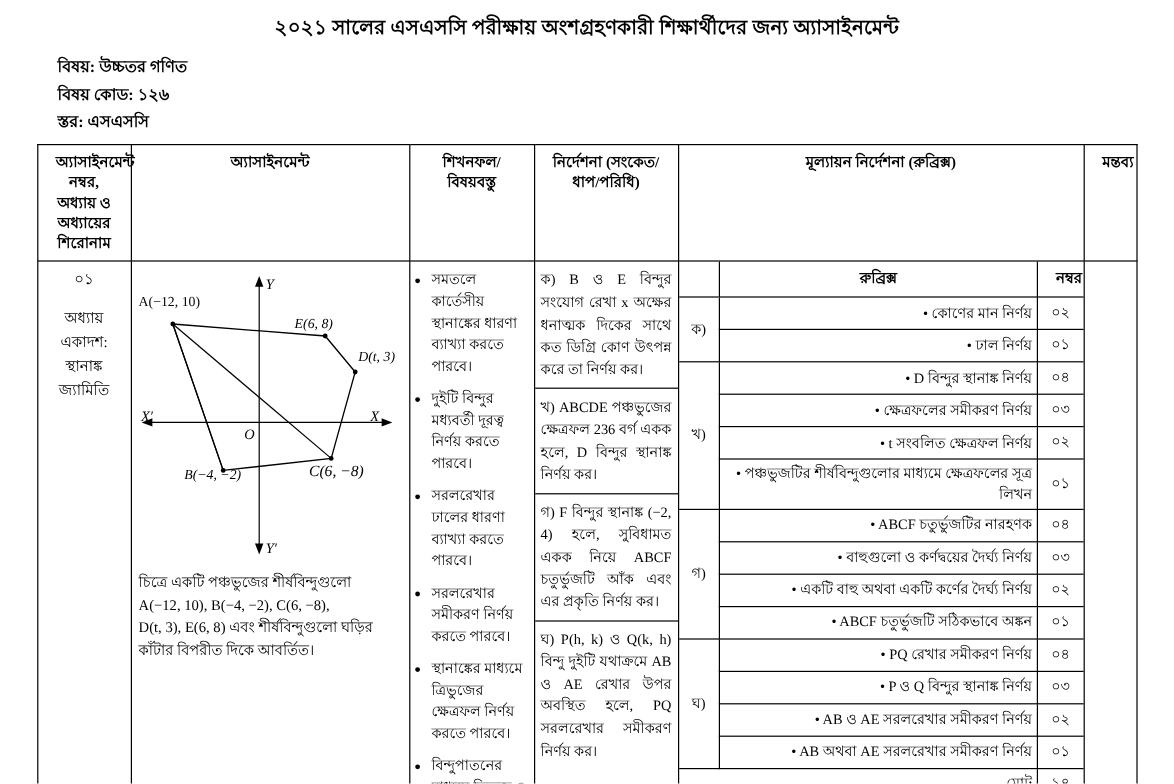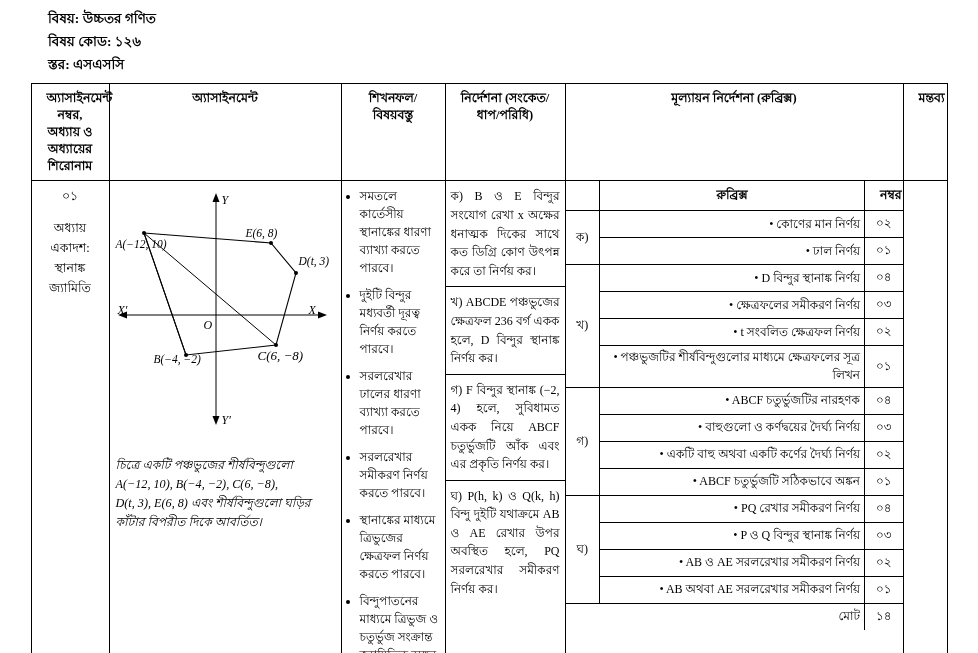--- a/index.html
+++ b/index.html
@@ -47,21 +47,21 @@
 
   
   .c1{font-size:12.5px;text-align:center;padding:6px 4px;line-height:1.5;}
   .c1 .num{margin-bottom:12px;}
   .c1 .chap{line-height:1.6;}
 
   
   .c2{padding:4px 6px;font-size:12.5px;}
   .graphwrap{height:250px;position:relative;}
   .caption{
-    font-size:12.2px;line-height:1.55;text-align:justify;margin-top:21px;font-style:italic;
+    font-size:12.2px;line-height:1.55;text-align:justify;margin-top:4px;
   }
   .caption .blk{display:block;}
 
   
   .c3{padding:6px 4px 6px 4px;font-size:12px;}
   ul.b{margin:0;padding-left:14px;list-style:disc;}
   ul.b li{margin-bottom:9px;line-height:1.5;text-align:left;}
 
   
   .c4{padding:0;font-size:12px;}
@@ -87,20 +87,21 @@
   .c5 > table.rub > tbody > tr:last-child > td{border-bottom:none;}
 
   .c6{font-size:12px;padding:4px;}
   svg{display:block;}
 </style>
 </head>
 <body>
 
 <div class="page">
 
+  <div class="title">২০২১ সালের এসএসসি পরীক্ষায় অংশগ্রহণকারী শিক্ষার্থীদের জন্য অ্যাসাইনমেন্ট</div>
 
   <div class="subhdr">
     <span>বিষয়: উচ্চতর গণিত</span>
     <span class="mid">বিষয় কোড: ১২৬</span>
     <span>স্তর: এসএসসি</span>
   </div>
 
   <table class="main">
     <colgroup>
       <col class="col1">
@@ -154,21 +155,21 @@
               <circle cx="180" cy="88" r="2" fill="#000"></circle>
               <circle cx="160" cy="160" r="2" fill="#000"></circle>
               <circle cx="70" cy="170" r="2" fill="#000"></circle>
             </svg>
 
             <div style="position:absolute;left:106px;top:8px;font-size:12px;font-style:italic;">Y</div>
             <div style="position:absolute;left:106px;top:228px;font-size:12px;font-style:italic;">Y′</div>
             <div style="position:absolute;left:193px;top:118px;font-size:12px;font-style:italic;">X</div>
             <div style="position:absolute;left:2px;top:118px;font-size:12px;font-style:italic;">X′</div>
             <div style="position:absolute;left:88px;top:133px;font-size:12px;font-style:italic;">O</div>
-            <div style="position:absolute;left:0px;top:53px;font-size:11.5px;font-style:italic;">A(−12, 10)</div>
+            <div style="position:absolute;left:0px;top:24px;font-size:11.5px;">A(−12, 10)</div>
             <div style="position:absolute;left:130px;top:42px;font-size:11.5px;font-style:italic;">E(6, 8)</div>
             <div style="position:absolute;left:183px;top:70px;font-size:11.5px;font-style:italic;">D(t, 3)</div>
             <div style="position:absolute;left:142px;top:163px;font-size:13px;font-style:italic;">C(6, −8)</div>
             <div style="position:absolute;left:38px;top:168px;font-size:11.5px;font-style:italic;">B(−4, −2)</div>
           </div>
           <div class="caption">
             <span class="blk">চিত্রে একটি পঞ্চভুজের শীর্ষবিন্দুগুলো</span>
             <span class="blk">A(−12, 10), B(−4, −2), C(6, −8),</span>
             <span class="blk">D(t, 3), E(6, 8) এবং শীর্ষবিন্দুগুলো ঘড়ির</span>
             <span class="blk">কাঁটার বিপরীত দিকে আবর্তিত।</span>

